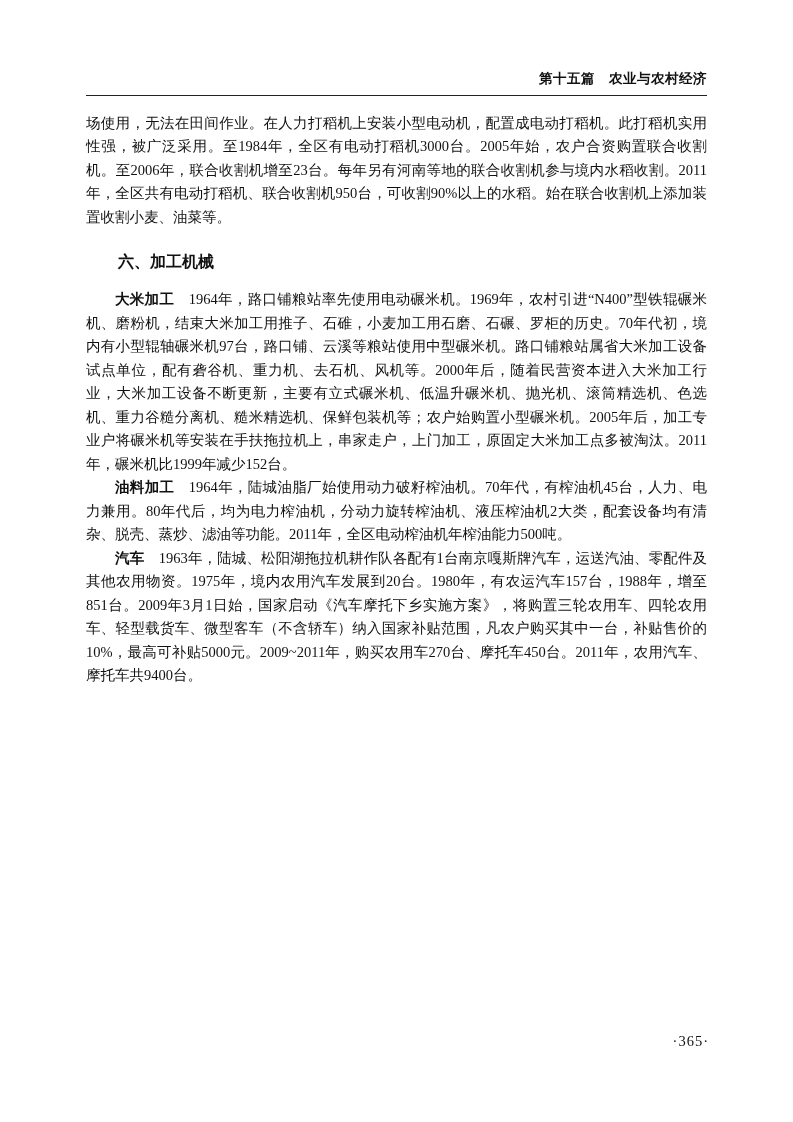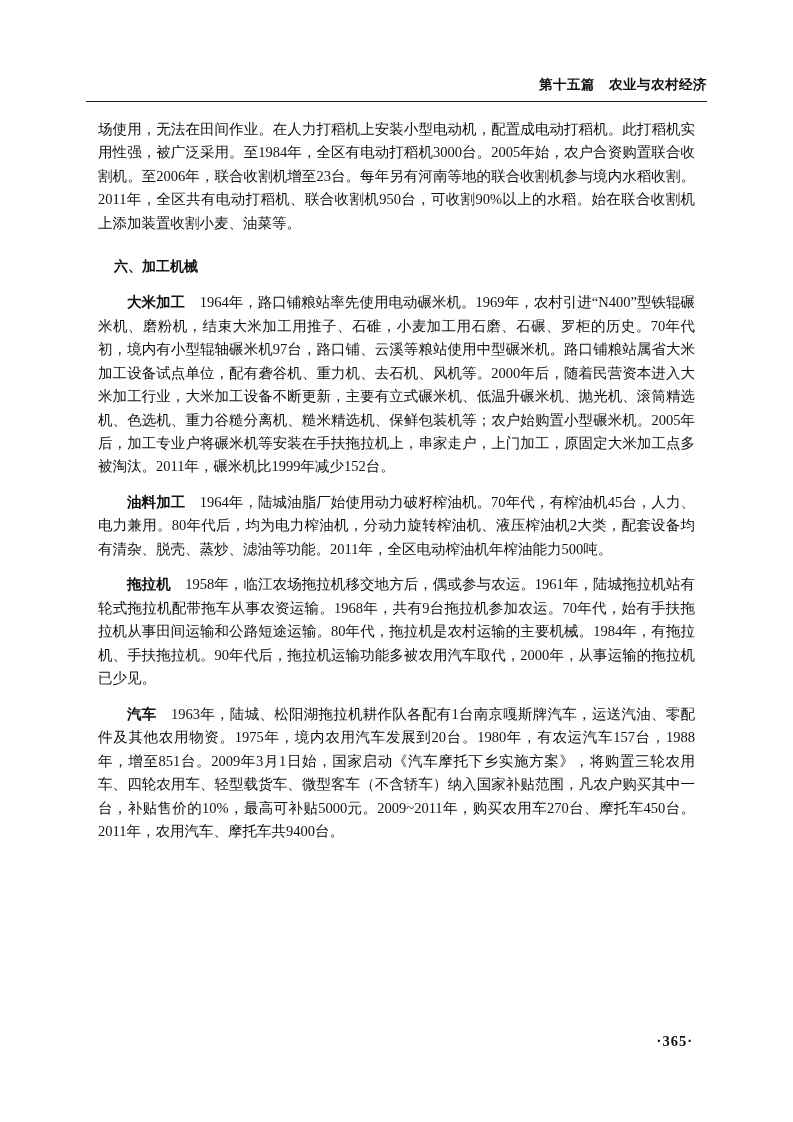--- a/index.html
+++ b/index.html
@@ -10,21 +10,21 @@
     height: 1122px;
     margin: 0 auto;
     background: #ffffff;
     font-family: "Liberation Serif", serif;
     color: #111111;
     overflow: hidden;
   }
   .inner {
     position: absolute;
     left: 86px;
-    top: 76px;
+    top: 70px;
     width: 621px;
   }
   .header-row {
     display: flex;
     justify-content: flex-end;
     align-items: flex-end;
     font-size: 13.5px;
     font-weight: bold;
     letter-spacing: 0.5px;
     padding-bottom: 7px;
@@ -33,40 +33,39 @@
     border-top: 1.5px solid #222222;
     height: 0;
     margin: 0 0 16px 0;
   }
   .body-text {
     font-size: 14.5px;
     line-height: 1.62;
     text-align: justify;
     text-justify: inter-ideograph;
   }
-  .para { margin: 12px; }
+  .para { margin: 0; }
   .para.indent { text-indent: 2em; }
   .section-heading {
-    font-size: 14px;
+    font-size: 16px;
     font-weight: bold;
     margin: 20px 0 13px 0;
     text-indent: 2em;
-    font-family: Liberation Sans, sans-serif;
+    font-family: Liberation Serif, serif;
   }
   .term {
     font-weight: bold;
     margin-right: 1em;
   }
   .page-number {
     position: absolute;
-    right: 100px;
+    right: 84px;
     bottom: 72px;
     font-size: 14.5px;
     letter-spacing: 1px;
-    font-weight: bold;
   }
 </style>
 </head>
 <body>
 
 <div class="page">
   <div class="inner">
 
     <div class="header-row">
       <span>第十五篇　农业与农村经济</span>
@@ -79,21 +78,20 @@
 
       <h3 class="section-heading">六、加工机械</h3>
 
       <p class="para indent"><span class="term">大米加工</span><span>1964年，路口铺粮站率先使用电动碾米机。1969年，农村引进“N400”型铁辊碾米机、磨粉机，结束大米加工用推子、石碓，小麦加工用石磨、石碾、罗柜的历史。70年代初，境内有小型辊轴碾米机97台，路口铺、云溪等粮站使用中型碾米机。路口铺粮站属省大米加工设备试点单位，配有砻谷机、重力机、去石机、风机等。2000年后，随着民营资本进入大米加工行业，大米加工设备不断更新，主要有立式碾米机、低温升碾米机、抛光机、滚筒精选机、色选机、重力谷糙分离机、糙米精选机、保鲜包装机等；农户始购置小型碾米机。2005年后，加工专业户将碾米机等安装在手扶拖拉机上，串家走户，上门加工，原固定大米加工点多被淘汰。2011年，碾米机比1999年减少152台。</span></p>
 
       <p class="para indent"><span class="term">油料加工</span><span>1964年，陆城油脂厂始使用动力破籽榨油机。70年代，有榨油机45台，人力、电力兼用。80年代后，均为电力榨油机，分动力旋转榨油机、液压榨油机2大类，配套设备均有清杂、脱壳、蒸炒、滤油等功能。2011年，全区电动榨油机年榨油能力500吨。</span></p>
 
 
 
 
-      <p class="para indent"><span class="term">拖拉机</span><span>1958年，临江农场拖拉机移交地方后，偶或参与农运。1961年，陆城拖拉机站有轮式拖拉机配带拖车从事农资运输。1968年，共有9台拖拉机参加农运。70年代，始有手扶拖拉机从事田间运输和公路短途运输。80年代，拖拉机是农村运输的主要机械。1984年，有拖拉机、手扶拖拉机。90年代后，拖拉机运输功能多被农用汽车取代，2000年，从事运输的拖拉机已少见。</span></p>
 
       <p class="para indent"><span class="term">汽车</span><span>1963年，陆城、松阳湖拖拉机耕作队各配有1台南京嘎斯牌汽车，运送汽油、零配件及其他农用物资。1975年，境内农用汽车发展到20台。1980年，有农运汽车157台，1988年，增至851台。2009年3月1日始，国家启动《汽车摩托下乡实施方案》，将购置三轮农用车、四轮农用车、轻型载货车、微型客车（不含轿车）纳入国家补贴范围，凡农户购买其中一台，补贴售价的10%，最高可补贴5000元。2009~2011年，购买农用车270台、摩托车450台。2011年，农用汽车、摩托车共9400台。</span></p>
 
     </div>
   </div>
 
   <div class="page-number">·365·</div>
 </div>
 
 </body></html>

